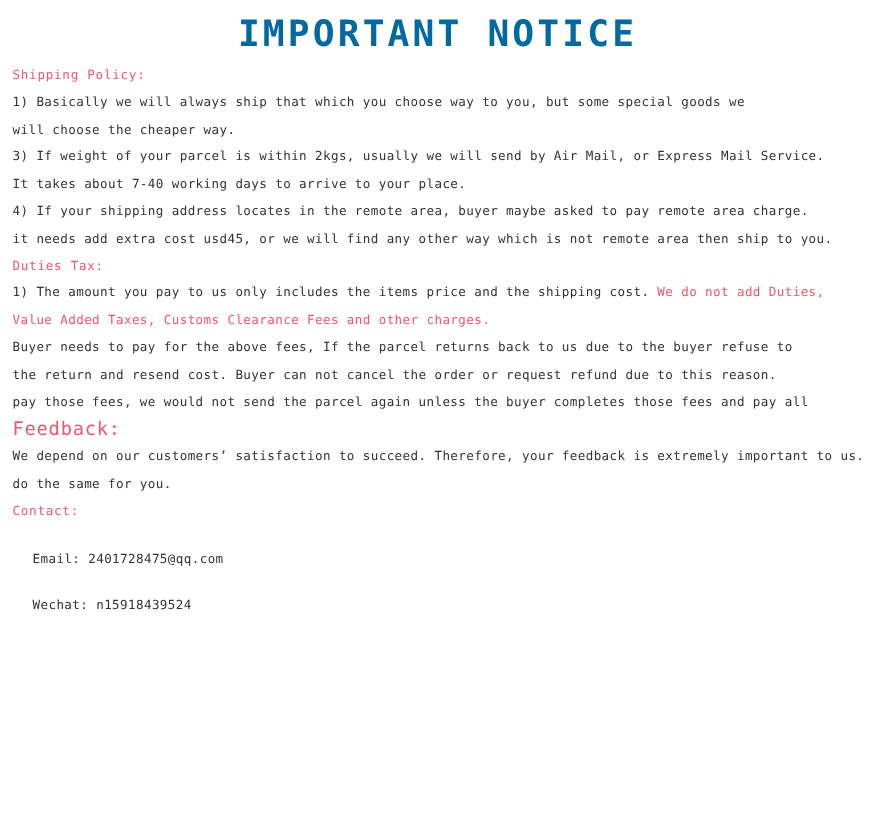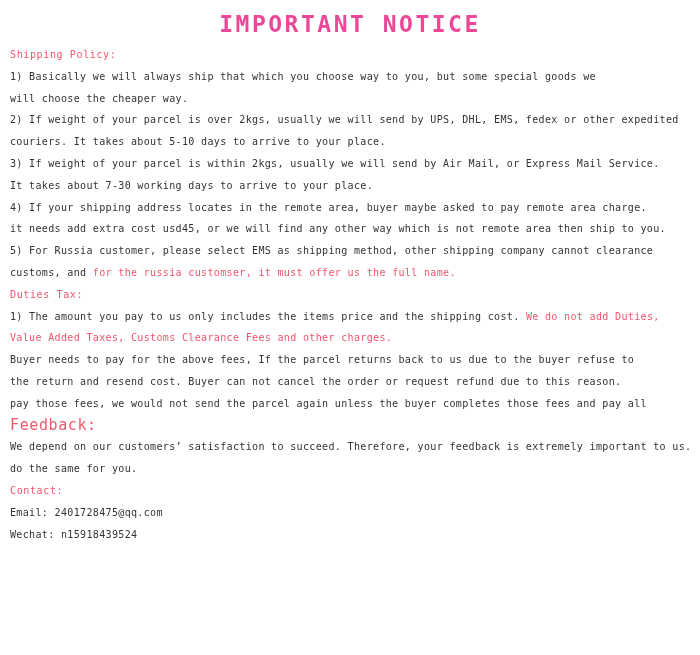--- a/index.html
+++ b/index.html
@@ -21,23 +21,23 @@
     width: 700px;
     height: 655px;
     box-sizing: border-box;
     padding: 0;
     background: #ffffff;
     position: relative;
   }
 
   .notice-title {
     text-align: center;
-    color: #ec4899;
+    color: #0369a1;
     font-family: "DejaVu Sans Mono", "Liberation Mono", monospace;
-    font-size: 23px;
+    font-size: 29px;
     font-weight: bold;
     letter-spacing: 2.5px;
     line-height: 1;
     margin: 0;
     padding: 13px 0 8px 0;
     white-space: nowrap;
   }
 
   .body-area {
     padding: 0 10px 0 10px;
@@ -64,21 +64,21 @@
   .line {
     display: block;
     white-space: nowrap;
   }
 
   .accent {
     color: #f0566e;
   }
 
   .contact-line {
-    margin: 0;
+    margin: 16px;
     font-size: 12.6px;
     line-height: 21.8px;
     letter-spacing: 0.32px;
     color: #333333;
     white-space: nowrap;
   }
 </style>
 </head>
 <body>
 
@@ -89,39 +89,31 @@
   <div class="body-area">
 
     <div>
       <p class="section-head" style="font-size: 10.05px;">Shipping Policy:</p>
 
       <p class="para" style="font-size: 10.05px;">
         <span class="line">1) Basically we will always ship that which you choose way to you, but some special goods we</span>
         <span class="line">will choose the cheaper way.</span>
       </p>
 
-      <p class="para" style="font-size: 10.05px;">
-        <span class="line">2) If weight of your parcel is over 2kgs, usually we will send by UPS, DHL, EMS, fedex or other expedited</span>
-        <span class="line">couriers. It takes about 5-10 days to arrive to your place.</span>
-      </p>
 
       <p class="para" style="font-size: 10.05px;">
         <span class="line">3) If weight of your parcel is within 2kgs, usually we will send by Air Mail, or Express Mail Service.</span>
-        <span class="line">It takes about 7-30 working days to arrive to your place.</span>
+        <span class="line">It takes about 7-40 working days to arrive to your place.</span>
       </p>
 
       <p class="para" style="font-size: 10.05px;">
         <span class="line">4) If your shipping address locates in the remote area, buyer maybe asked to pay remote area charge.</span>
         <span class="line">it needs add extra cost usd45, or we will find any other way which is not remote area then ship to you.</span>
       </p>
 
-      <p class="para" style="font-size: 10.05px;">
-        <span class="line">5) For Russia customer, please select EMS as shipping method, other shipping company cannot clearance</span>
-        <span class="line"><span>customs, and </span><span class="accent">for the russia customser, it must offer us the full name.</span></span>
-      </p>
     </div>
 
     <div>
       <p class="section-head" style="font-size: 10.05px;">Duties Tax:</p>
 
       <p class="para" style="font-size: 10.05px;">
         <span class="line"><span>1) The amount you pay to us only includes the items price and the shipping cost. </span><span class="accent">We do not add Duties,</span></span>
         <span class="line accent">Value Added Taxes, Customs Clearance Fees and other charges.</span>
       </p>
 

